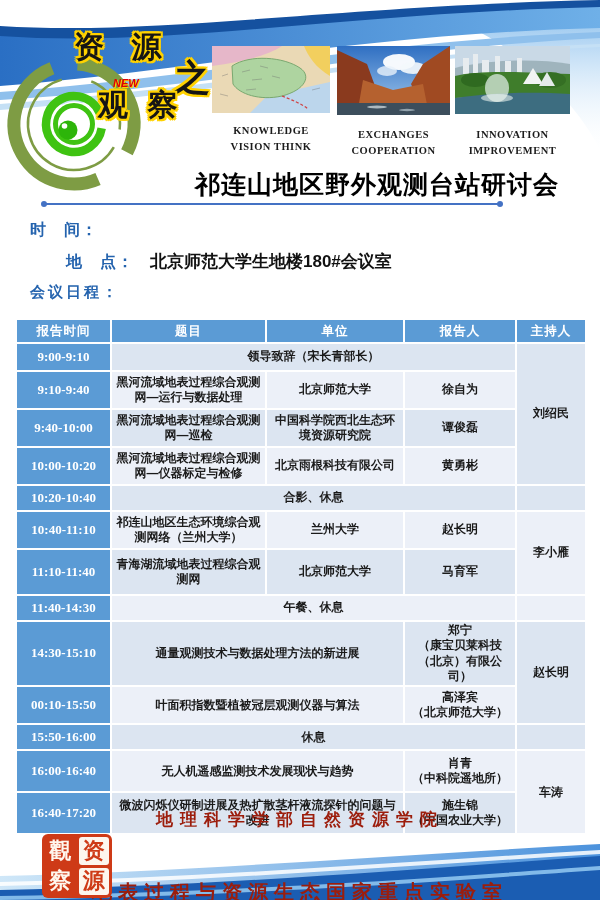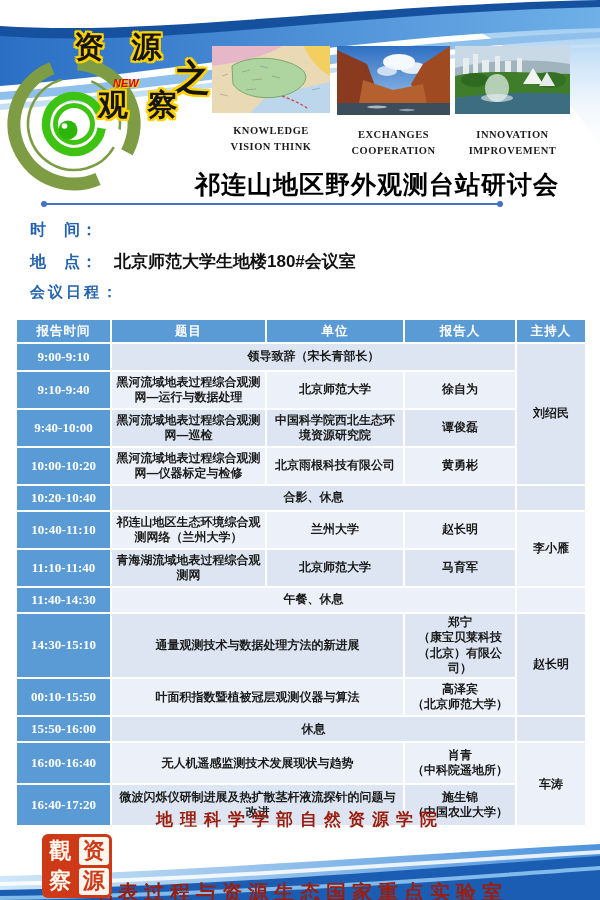--- a/index.html
+++ b/index.html
@@ -179,21 +179,21 @@
 
 <div class="main-title">祁连山地区野外观测台站研讨会</div>
 <div class="divider">
   <span class="dot dot-l"></span>
   <span class="dot dot-r"></span>
 </div>
 
 <div class="info-row" style="top:220px;">
   <span class="ilabel">时　间：</span>
 </div>
-<div class="info-row" style="top:250px;">
+<div class="info-row" style="top:250px;margin-left:36px;">
   <span class="ilabel">地　点：</span>
   <span class="ivalue">北京师范大学生地楼180#会议室</span>
 </div>
 <div class="info-row" style="top:283px;">
   <span class="agenda">会议日程：</span>
 </div>
 
 <div class="sched">
 <table>
   <colgroup>
@@ -239,21 +239,21 @@
     <td class="a" colspan="3">合影、休息</td>
     <td class="a"></td>
   </tr>
   <tr style="height:38px">
     <td class="time">10:40-11:10</td>
     <td class="b">祁连山地区生态环境综合观测网络（兰州大学）</td>
     <td class="b">兰州大学</td>
     <td class="b">赵长明</td>
     <td class="b" rowspan="2">李小雁</td>
   </tr>
-  <tr style="height:38px">
+  <tr style="height:46px">
     <td class="time">11:10-11:40</td>
     <td class="a">青海湖流域地表过程综合观测网</td>
     <td class="a">北京师范大学</td>
     <td class="a">马育军</td>
   </tr>
   <tr style="height:26px">
     <td class="time">11:40-14:30</td>
     <td class="b" colspan="3">午餐、休息</td>
     <td class="b"></td>
   </tr>

